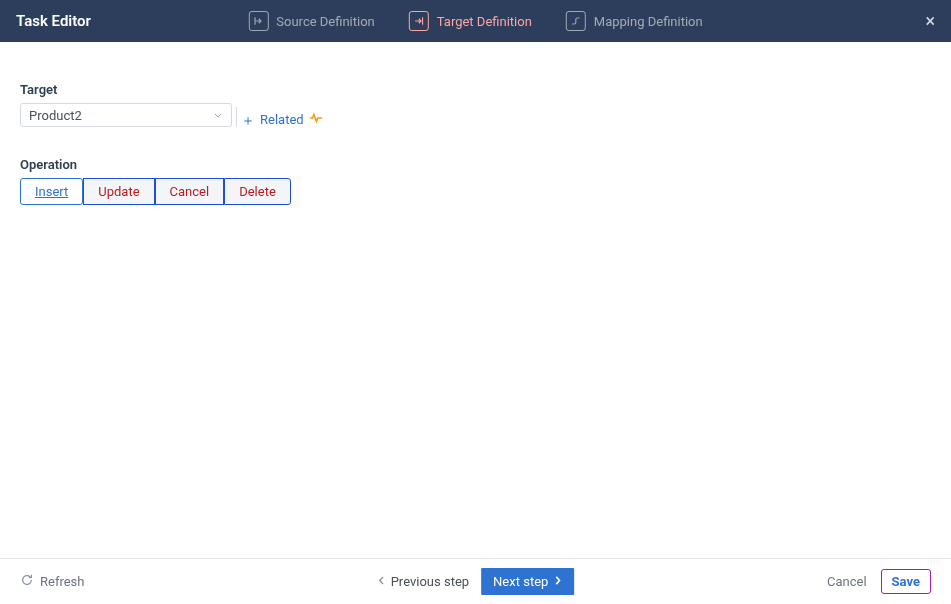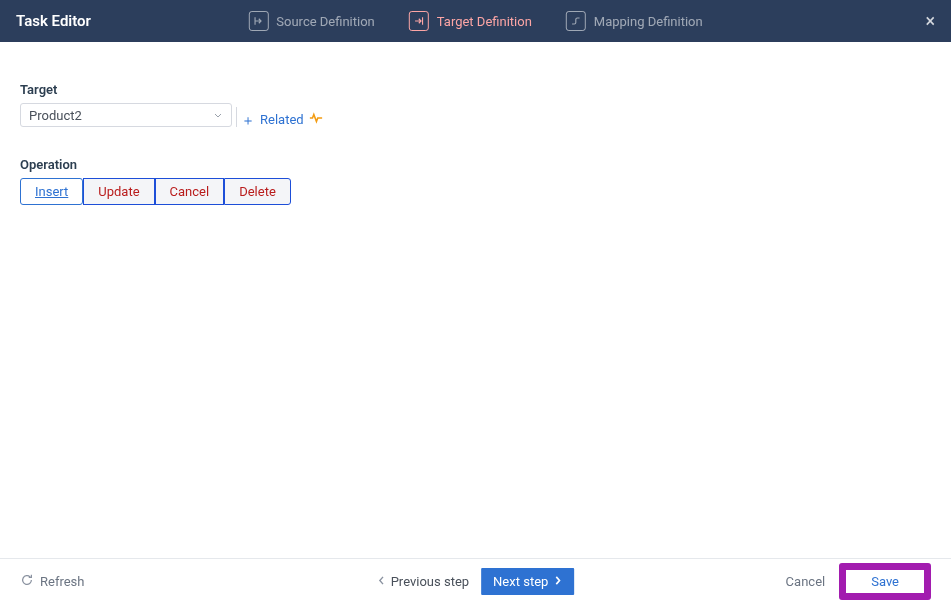--- a/index.html
+++ b/index.html
@@ -204,25 +204,26 @@
       gap: 14px;
     }
     .cancel-btn {
       color: #6b7482;
       font-size: 13px;
       cursor: pointer;
     }
     .save-btn {
       color: #2e72d2;
       font-size: 13px;
-      border: 7px solid #a21caf;
+      border: 1px solid #a21caf;
       border-radius: 3px;
-      padding: 4px 25px;
-      cursor: pointer;
-      background: #fff;
+      padding: 4px 10px;
+      cursor: pointer;
+      background: #fff;
+      font-weight: bold;
     }
   </style>
 </head>
 <body>
 
 <div class="header">
   <div class="header-title">Task Editor</div>
   <div class="header-tabs">
     <div class="header-tab">
       <span class="tab-icon-box">

